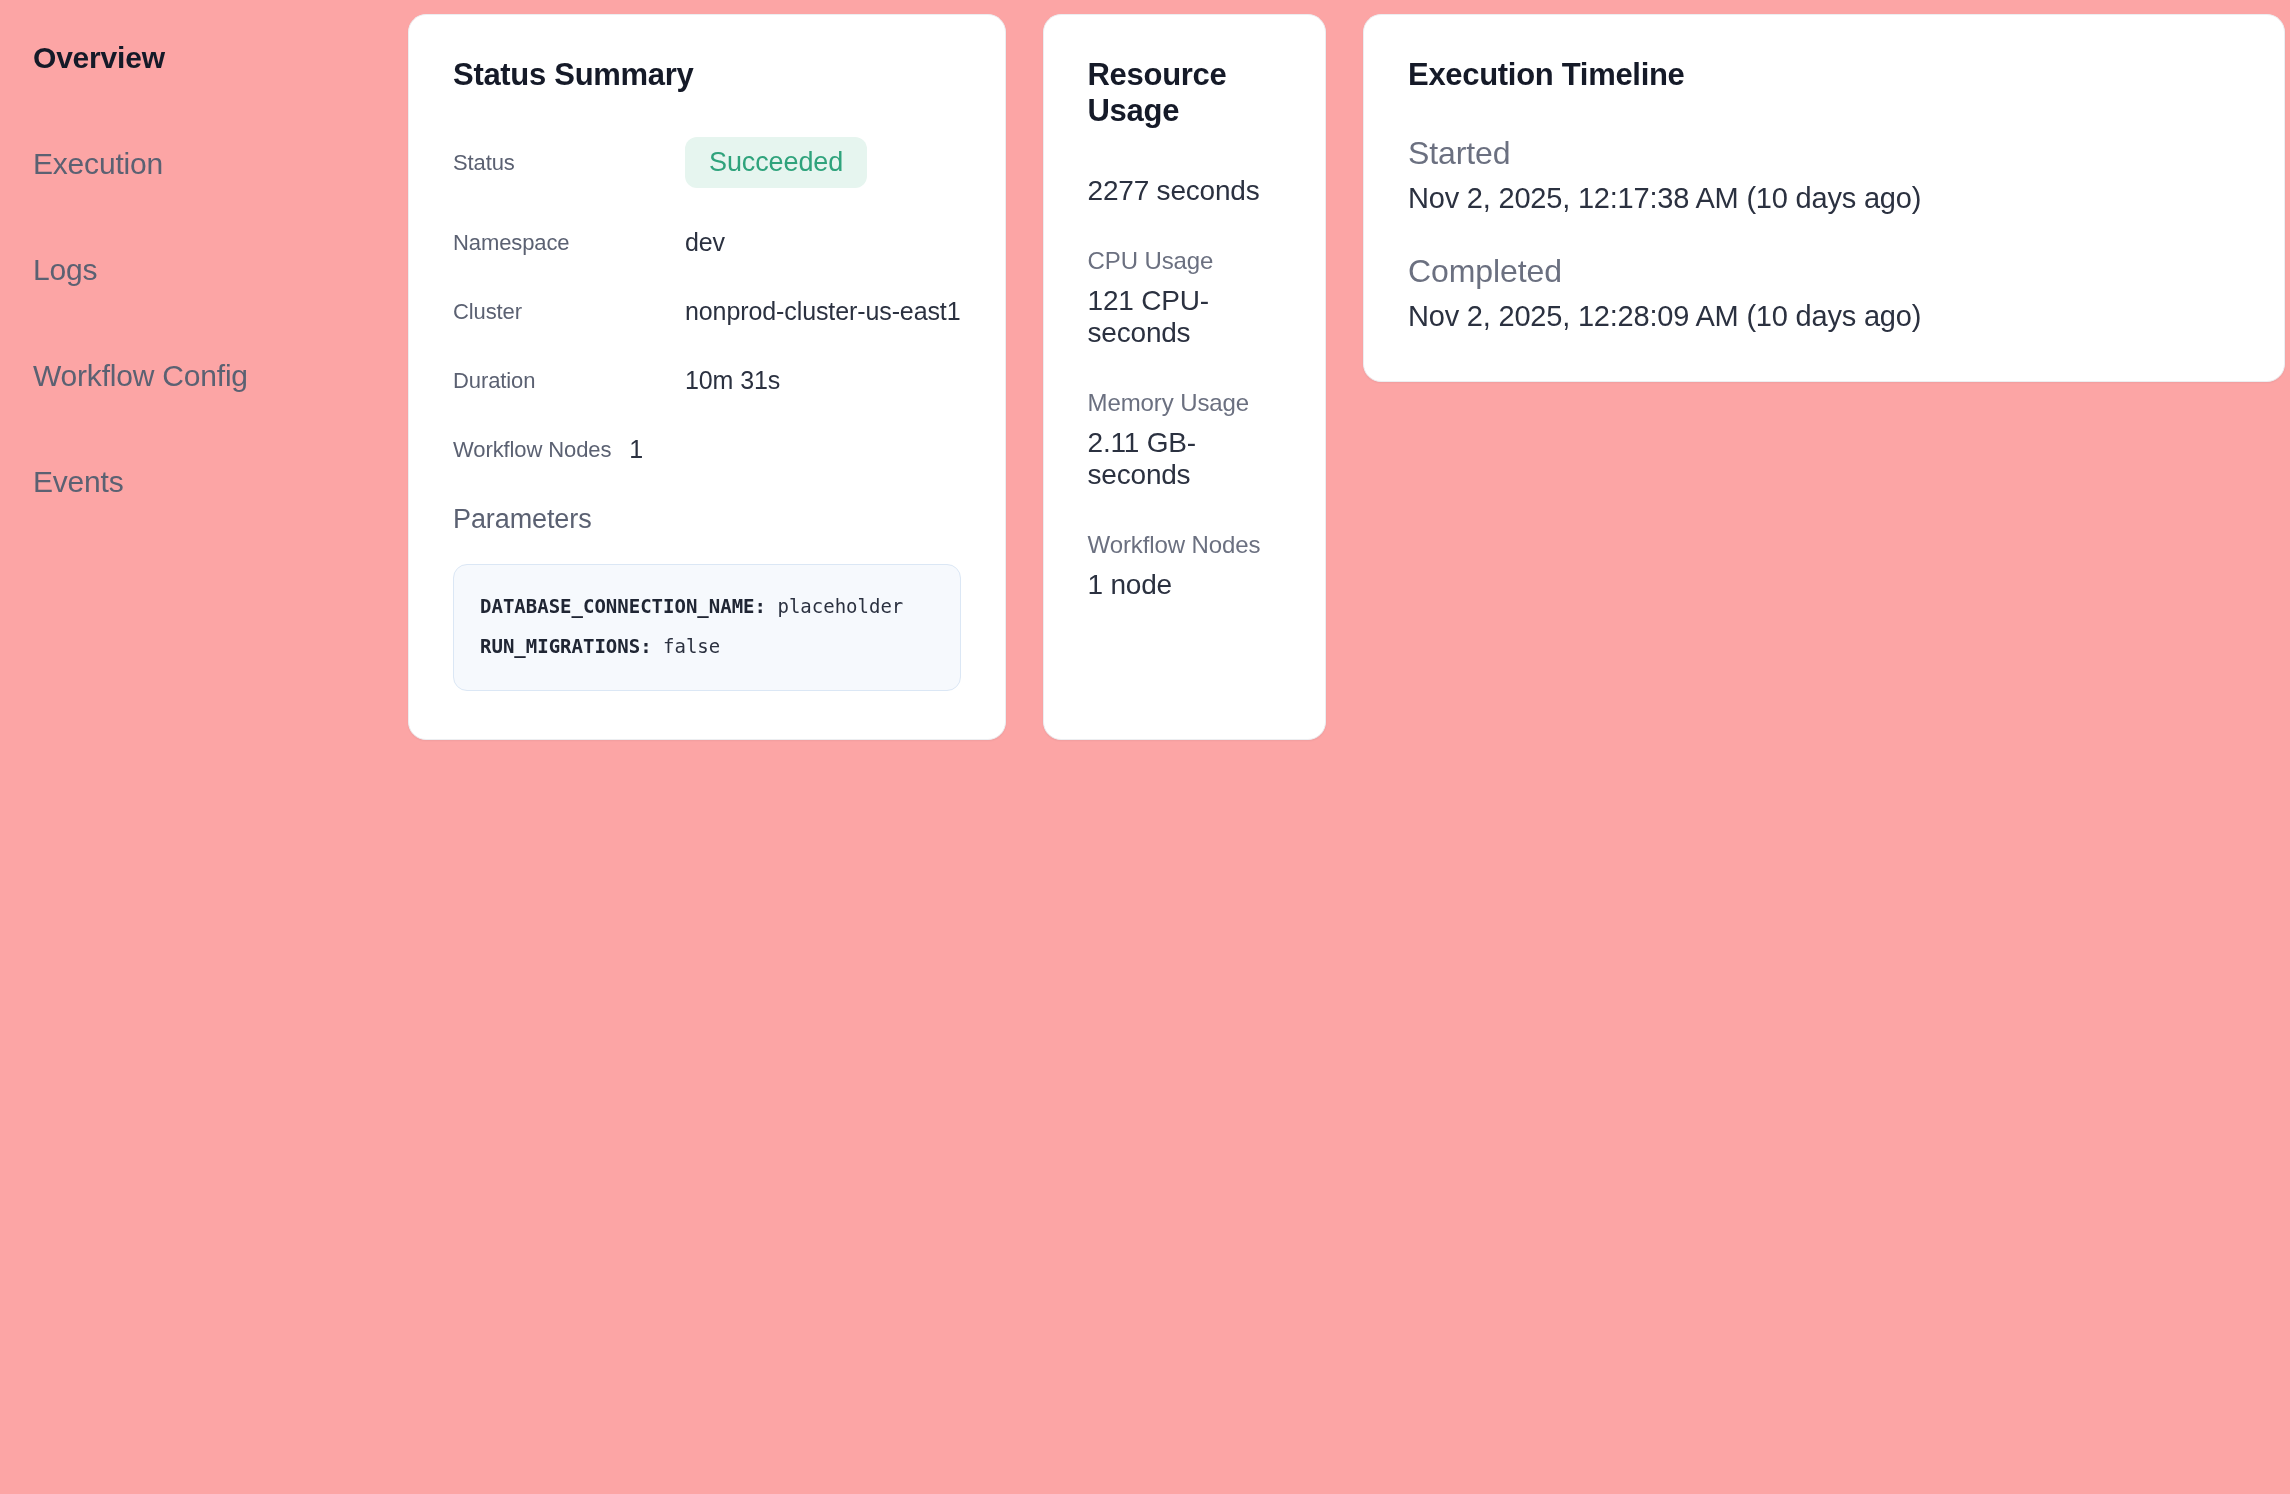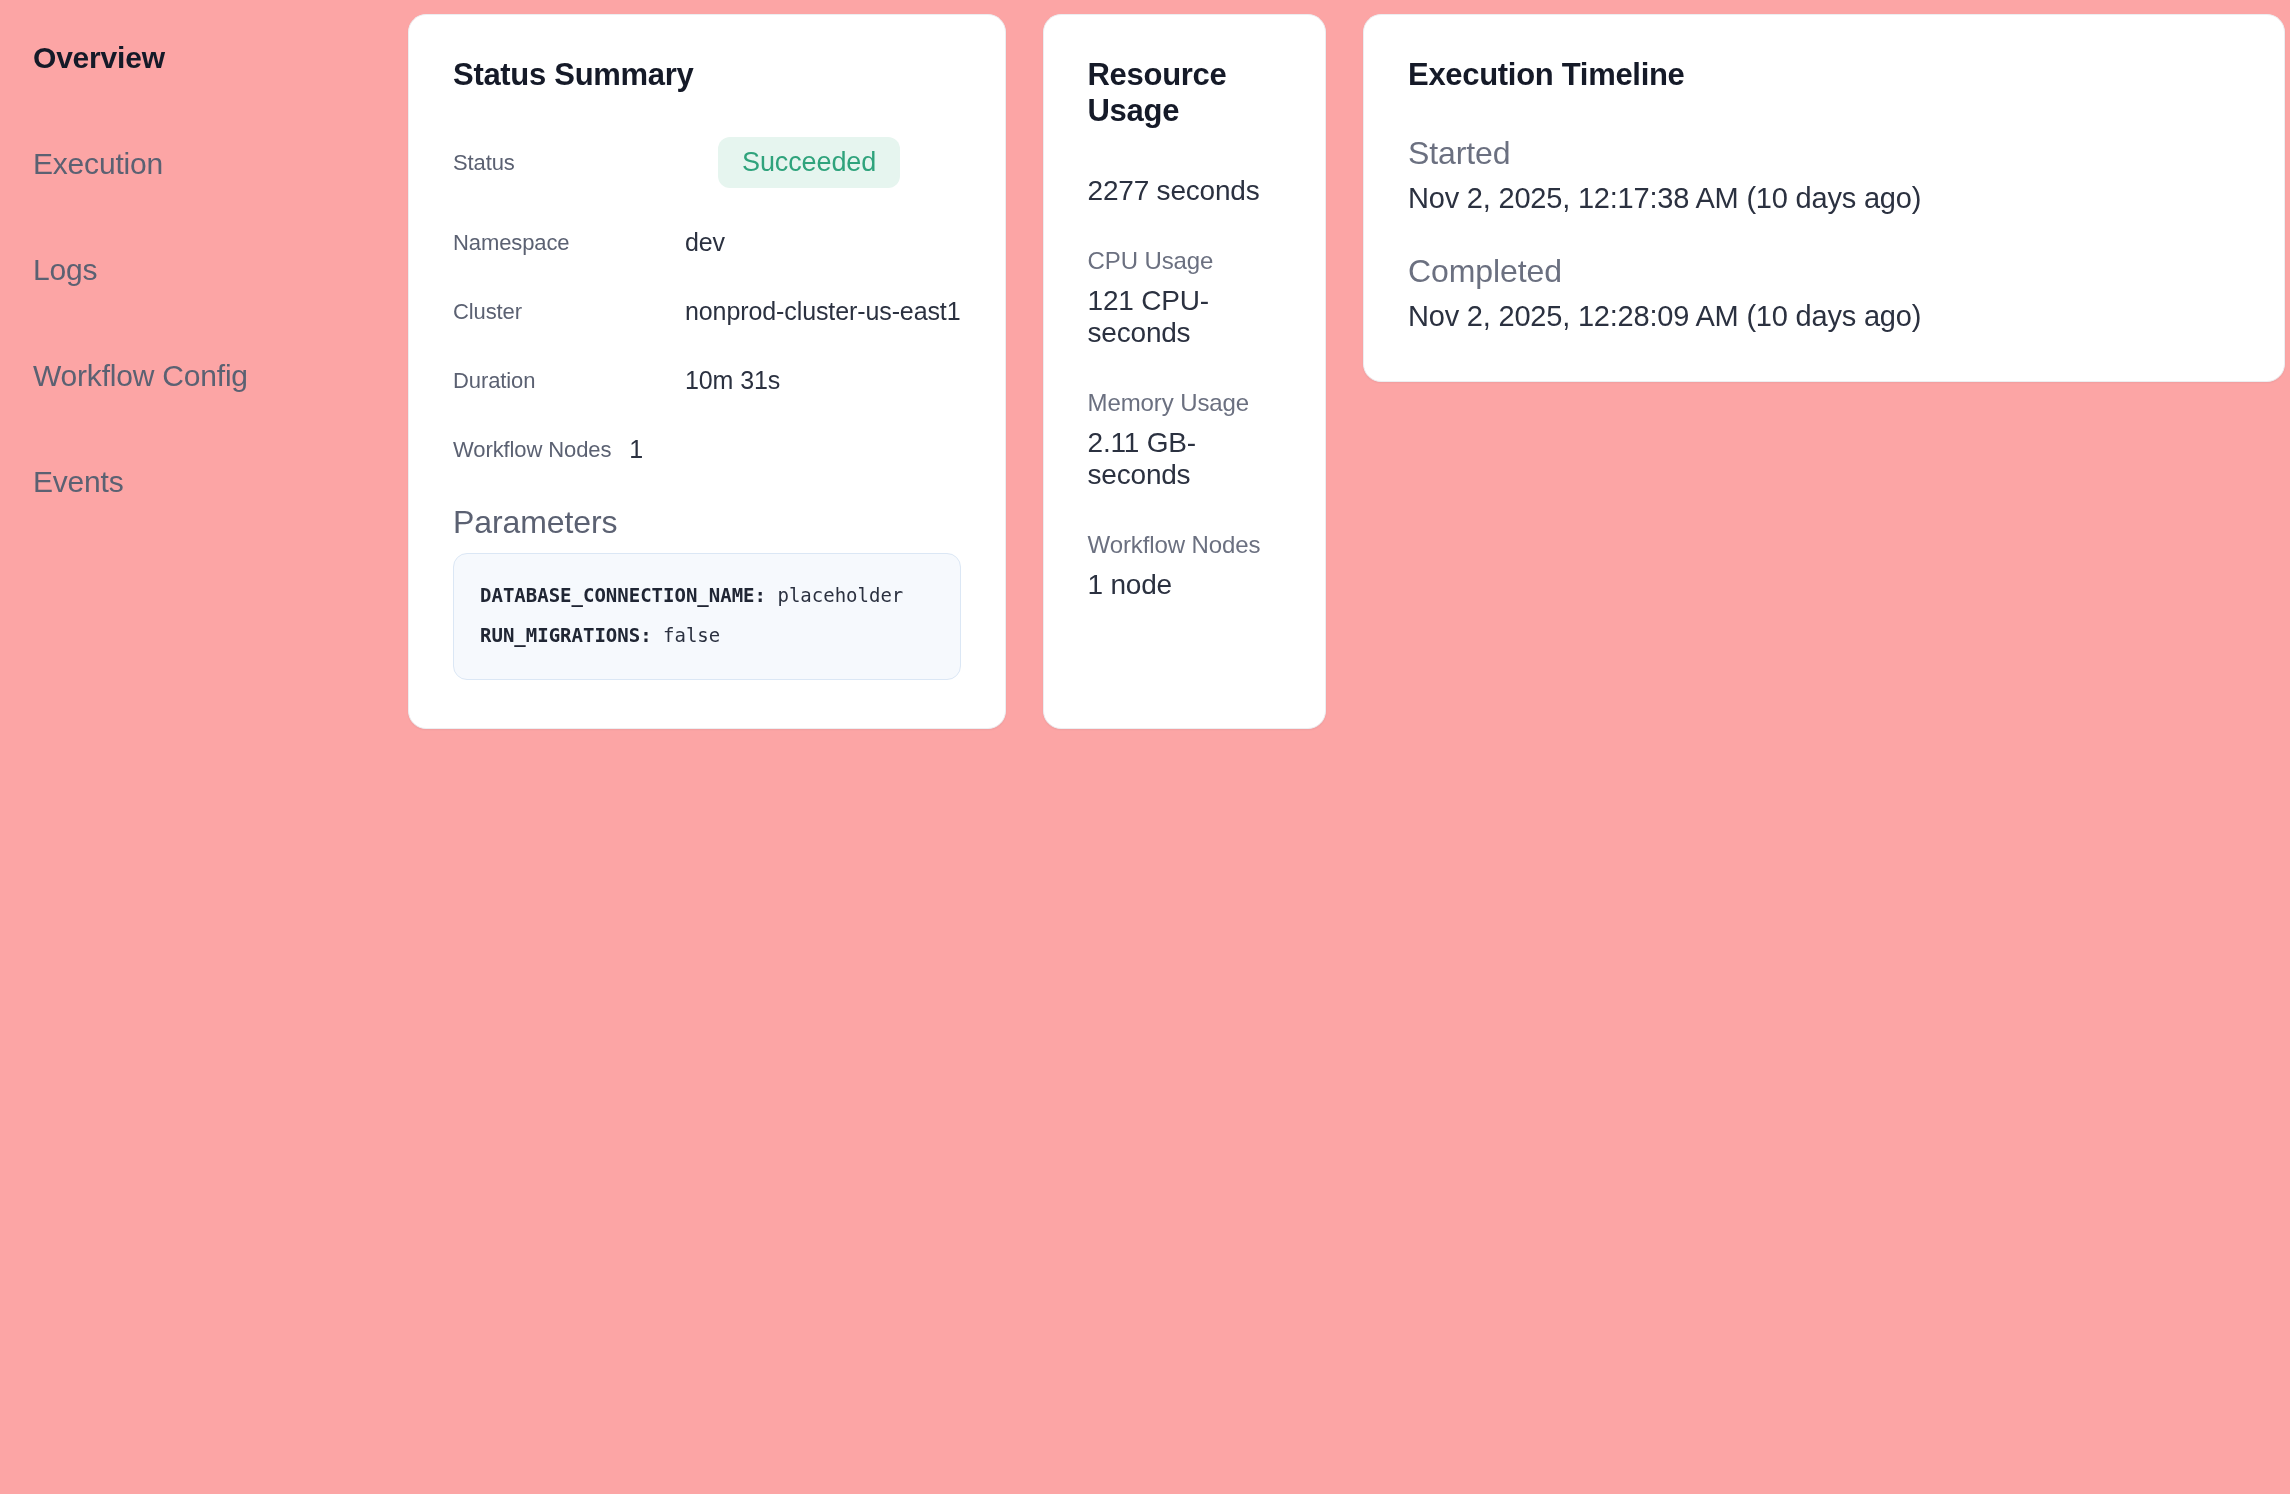--- a/index.html
+++ b/index.html
@@ -96,28 +96,27 @@
   }
 
   .badge {
     display: inline-block;
     background: #e6f5ef;
     color: #2fa37c;
     font-size: 27px;
     letter-spacing: -0.1px;
     padding: 10px 24px;
     border-radius: 12px;
-    margin-left: 33px;
   }
 
   .params-label {
-    font-size: 32px;
+    font-size: 27px;
     color: #5b6172;
     letter-spacing: -0.1px;
-    margin-bottom: 12px;
+    margin-bottom: 29px;
   }
 
   .code-box {
     background: #f6f9fd;
     border: 1px solid #dbe7f5;
     border-radius: 14px;
     padding: 28px 26px 30px 26px;
   }
   .code-line {
     font-family: "DejaVu Sans Mono", "Liberation Mono", monospace;

